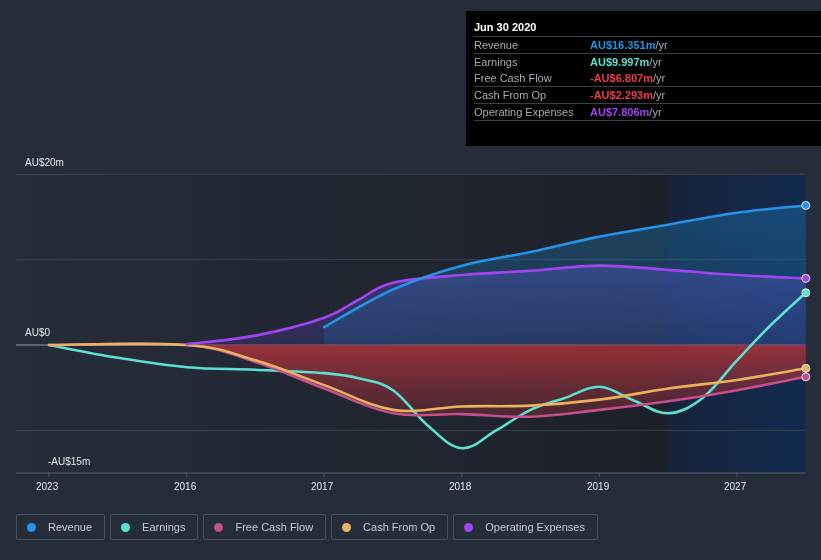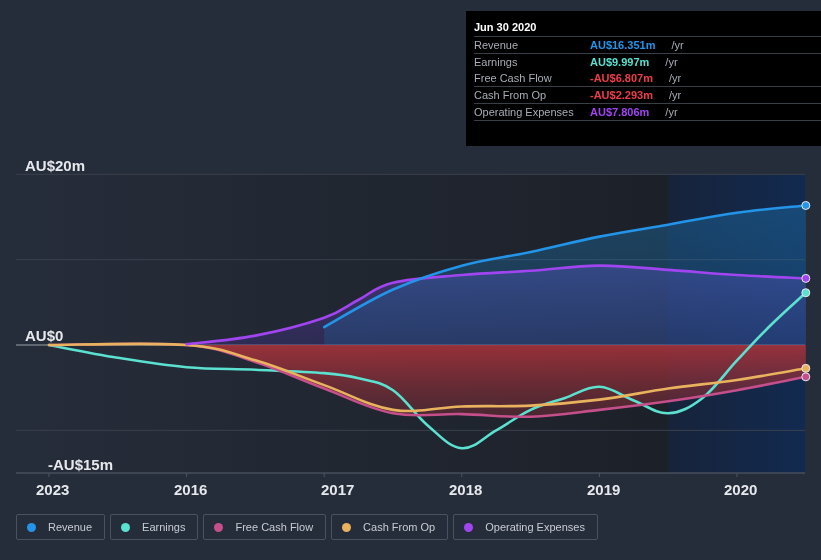--- a/index.html
+++ b/index.html
@@ -13,24 +13,24 @@
   .tooltip {
     position: absolute; left: 466px; top: 11px; width: 392px; height: 135px;
     background: #000000; box-sizing: border-box; padding: 8px 8px 0 8px;
     color: #ffffff; font-size: 11px;
   }
   .tt-date { font-weight: bold; font-size: 11px; height: 17px; line-height: 17px; border-bottom: 1px solid #3a3f47; }
   .tt-row { display: flex; height: 16px; line-height: 16px; border-bottom: 1px solid #3a3f47; }
   .tt-row.nb { border-bottom: none; }
   .tt-label { width: 116px; color: #a7adb6; }
   .tt-val { font-weight: bold; }
-  .tt-unit { color: #a7adb6; margin-left: 16px; }
+  .tt-unit { color: #a7adb6; margin-left: 0; }
   .tt-sub { color: #ffffff; font-weight: bold; }
   .tt-subunit { color: #a7adb6; margin-left: 3px; }
-  .axis-label { position: absolute; color: #e6e8ec; font-size: 15px; font-weight: bold; }
+  .axis-label { position: absolute; color: #e6e8ec; font-size: 10px; }
   .legend { position: absolute; left: 16px; top: 514px; display: flex; gap: 5px; }
   .legend-item {
     height: 26px; box-sizing: border-box; border: 1px solid #4a5161; border-radius: 2px;
     display: flex; align-items: center; padding: 0 12px 0 10px; color: #c7ccd4; font-size: 11px;
     background: #262d3a; cursor: pointer;
   }
   .legend-dot { width: 9px; height: 9px; border-radius: 50%; margin-right: 12px; }
 </style>
 </head>
 <body>
@@ -98,24 +98,24 @@
       <line x1="737" x2="737" y1="473" y2="477" stroke="#4d5462"></line>
     </g>
 </svg>
 
 <div class="axis-label" style="left:25px;top:157px;">AU$20m</div>
 <div class="axis-label" style="left:25px;top:327px;">AU$0</div>
 <div class="axis-label" style="left:25px;top:456px;margin-left:23px;">-AU$15m</div>
 
 <div class="axis-label" style="left:36px;top:481px;">2023</div>
 <div class="axis-label" style="left:174px;top:481px;text-align:center;">2016</div>
-<div class="axis-label" style="left:311px;top:481px;margin-left:10px;">2017</div>
+<div class="axis-label" style="left:311px;top:481px;">2017</div>
 <div class="axis-label" style="left:449px;top:481px;">2018</div>
 <div class="axis-label" style="left:587px;top:481px;">2019</div>
-<div class="axis-label" style="left:724px;top:481px;">2020</div>
+<div class="axis-label" style="left:724px;top:481px;">2027</div>
 
 <div class="tooltip">
   <div class="tt-date">Jun 30 2020</div>
   <div class="tt-row">
     <span class="tt-label">Revenue</span>
     <span class="tt-val" style="color:#2394e8">AU$16.351m</span>
     <span class="tt-unit">/yr</span>
   </div>
   <div class="tt-row nb">
     <span class="tt-label">Earnings</span>

